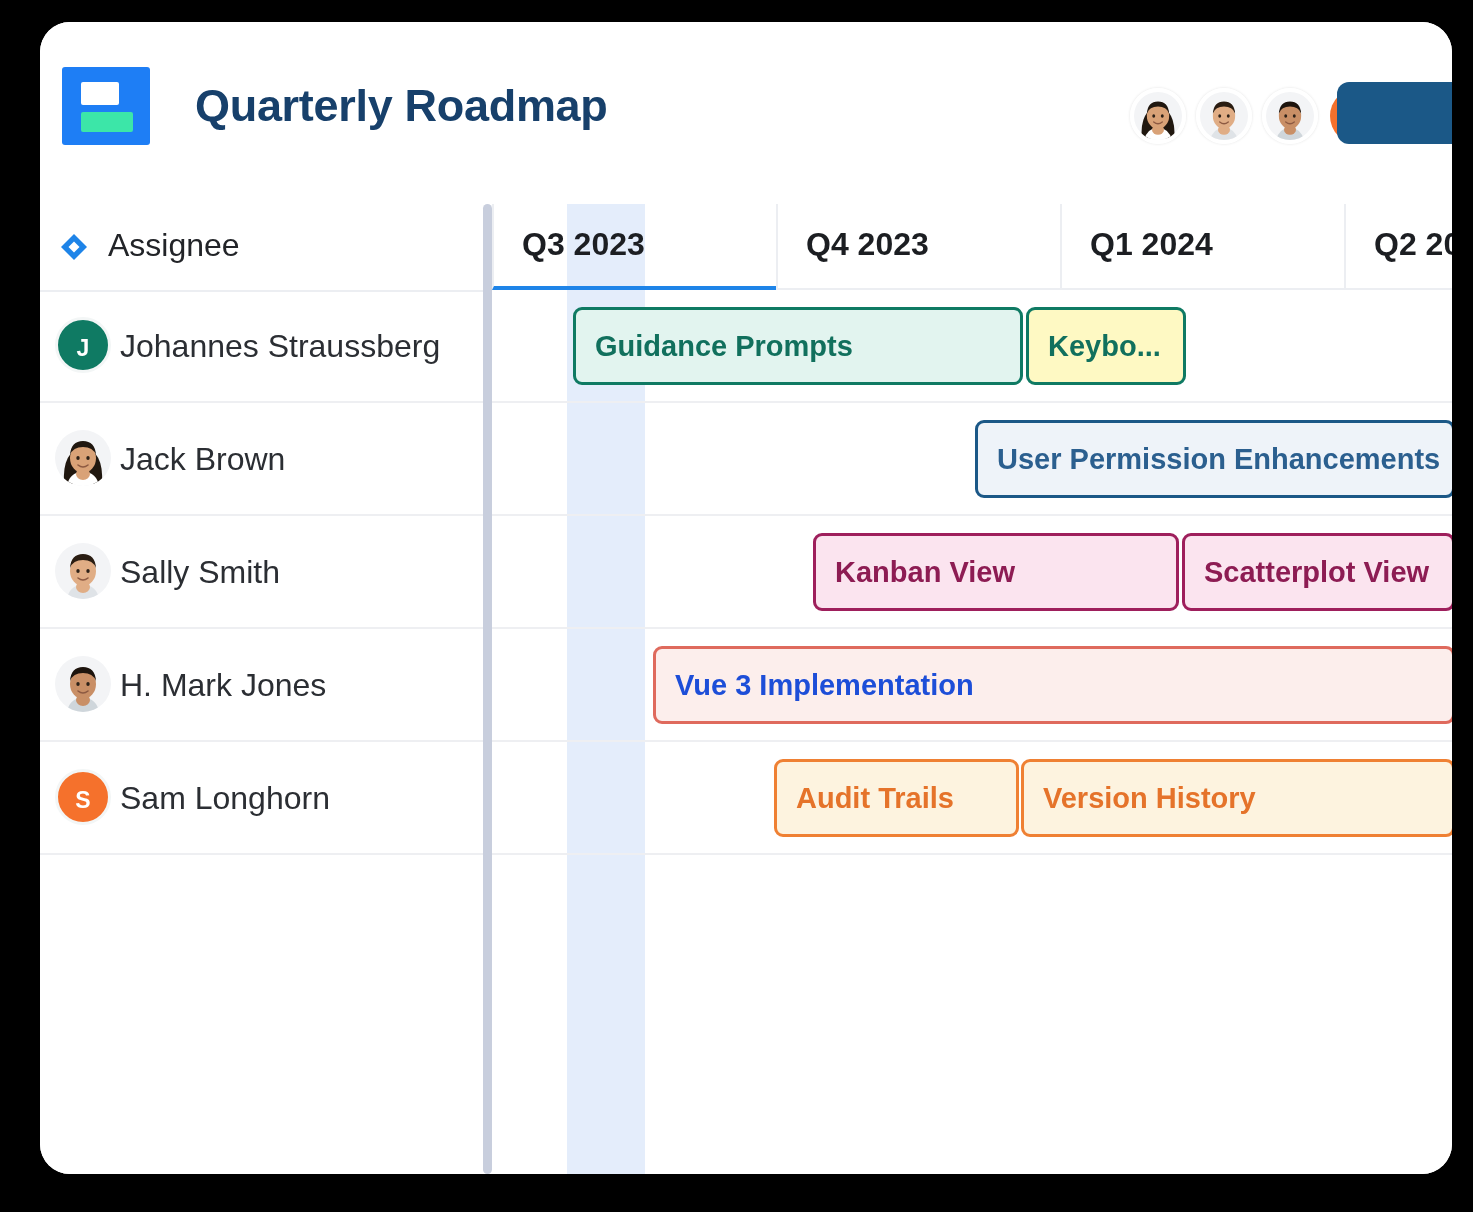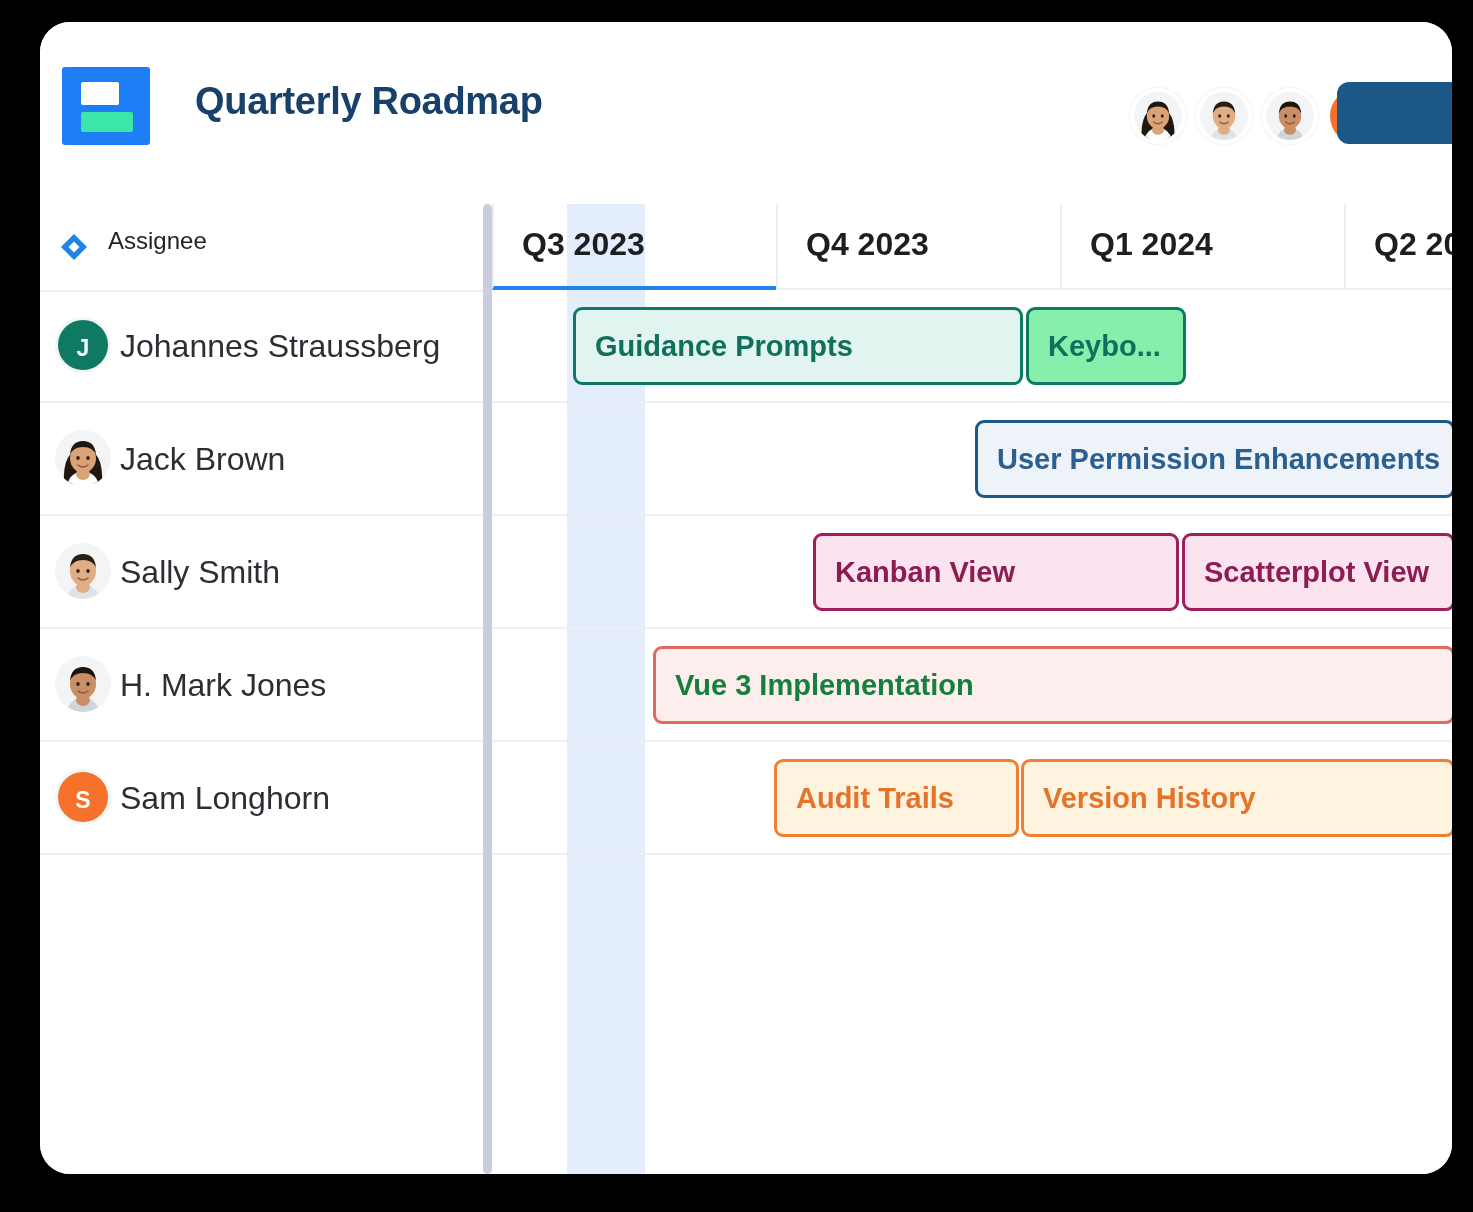--- a/index.html
+++ b/index.html
@@ -63,21 +63,21 @@
     position: absolute;
     left: 19px; top: 45px;
     width: 52px; height: 20px;
     background: #3ce6a8;
     border-radius: 2px;
   }
   #apptitle {
     position: absolute;
     left: 155px;
     top: 58px;
-    font-size: 38px;
+    font-size: 45px;
     font-weight: bold;
     color: #17406b;
     letter-spacing: -0.3px;
     white-space: nowrap;
   }
 
   
   #avatar-group {
     position: absolute;
     left: 1090px;
@@ -169,21 +169,21 @@
   }
   #assignee-diamond {
     position: absolute;
     left: 20px; top: 29px;
     width: 28px; height: 28px;
   }
   #assignee-label {
     position: absolute;
     left: 68px;
     top: 23px;
-    font-size: 24px;
+    font-size: 32px;
     color: #222428;
     white-space: nowrap;
   }
   .q-col {
     position: absolute;
     top: 0;
     height: 86px;
     border-left: 2px solid #eceef2;
     border-bottom: 2px solid #eceef2;
     box-sizing: border-box;
@@ -359,21 +359,21 @@
 
       <div id="rows" style="z-index: 2;">
           <div class="row" style="top: 0px; background: transparent;">
             <div class="row-name-cell" style="background: rgb(255, 255, 255);">
               <div class="row-avatar initial" style="background: rgb(15, 122, 99);">J</div>
               <div class="row-name">Johannes Straussberg</div>
             </div>
             <div class="bar" style="left: 533px; width: 450px; top: 17px; border-color: rgb(15, 122, 99); background: rgb(226, 244, 239);">
               <div class="bar-label" style="color: rgb(17, 112, 93);">Guidance Prompts</div>
             </div>
-            <div class="bar" style="left: 986px; width: 160px; top: 17px; border-color: rgb(15, 122, 99); background: #86efac;">
+            <div class="bar" style="left: 986px; width: 160px; top: 17px; border-color: rgb(15, 122, 99); background: #fef9c3;">
               <div class="bar-label" style="color: rgb(17, 112, 93);">Keybo...</div>
             </div>
           </div>
           <div class="row" style="top: 113px; background: transparent;">
             <div class="row-name-cell" style="background: rgb(255, 255, 255);">
               <div class="row-avatar">
                 <svg class="face" viewBox="0 0 56 56" preserveAspectRatio="xMidYMid slice">
                   <rect width="56" height="56" fill="#f3f4f6"></rect>
                   <path d="M9 54 Q7 20 28 18 Q49 20 47 54 Z" fill="#20170f"></path>
                   <path d="M12 56 Q14 43 28 41 Q42 43 44 56 Z" fill="#ffffff"></path>
@@ -424,21 +424,21 @@
                   <ellipse cx="28" cy="28" rx="13" ry="15" fill="#c98f66"></ellipse>
                   <path d="M15 25 Q16 11 28 11 Q40 11 41 25 Q38 17 28 17 Q18 17 15 25 Z" fill="#1d140d"></path>
                   <ellipse cx="23" cy="28" rx="1.7" ry="2" fill="#2c2118"></ellipse>
                   <ellipse cx="33" cy="28" rx="1.7" ry="2" fill="#2c2118"></ellipse>
                   <path d="M23 35 Q28 39 33 35" stroke="#8d5a42" stroke-width="1.6" fill="none" stroke-linecap="round"></path>
                 </svg>
               </div>
               <div class="row-name">H. Mark Jones</div>
             </div>
             <div class="bar" style="left: 613px; width: 802px; top: 17px; border-color: rgb(223, 106, 93); background: rgb(252, 238, 236);">
-              <div class="bar-label" style="color: #15803d;">Vue 3 Implementation</div>
+              <div class="bar-label" style="color: #1d4ed8;">Vue 3 Implementation</div>
             </div>
           </div>
           <div class="row" style="top: 452px; background: transparent;">
             <div class="row-name-cell" style="background: rgb(255, 255, 255);">
               <div class="row-avatar initial" style="background: rgb(245, 113, 44);">S</div>
               <div class="row-name">Sam Longhorn</div>
             </div>
             <div class="bar" style="left: 734px; width: 245px; top: 17px; border-color: rgb(239, 128, 51); background: rgb(253, 243, 223);">
               <div class="bar-label" style="color: rgb(229, 115, 42);">Audit Trails</div>
             </div>

